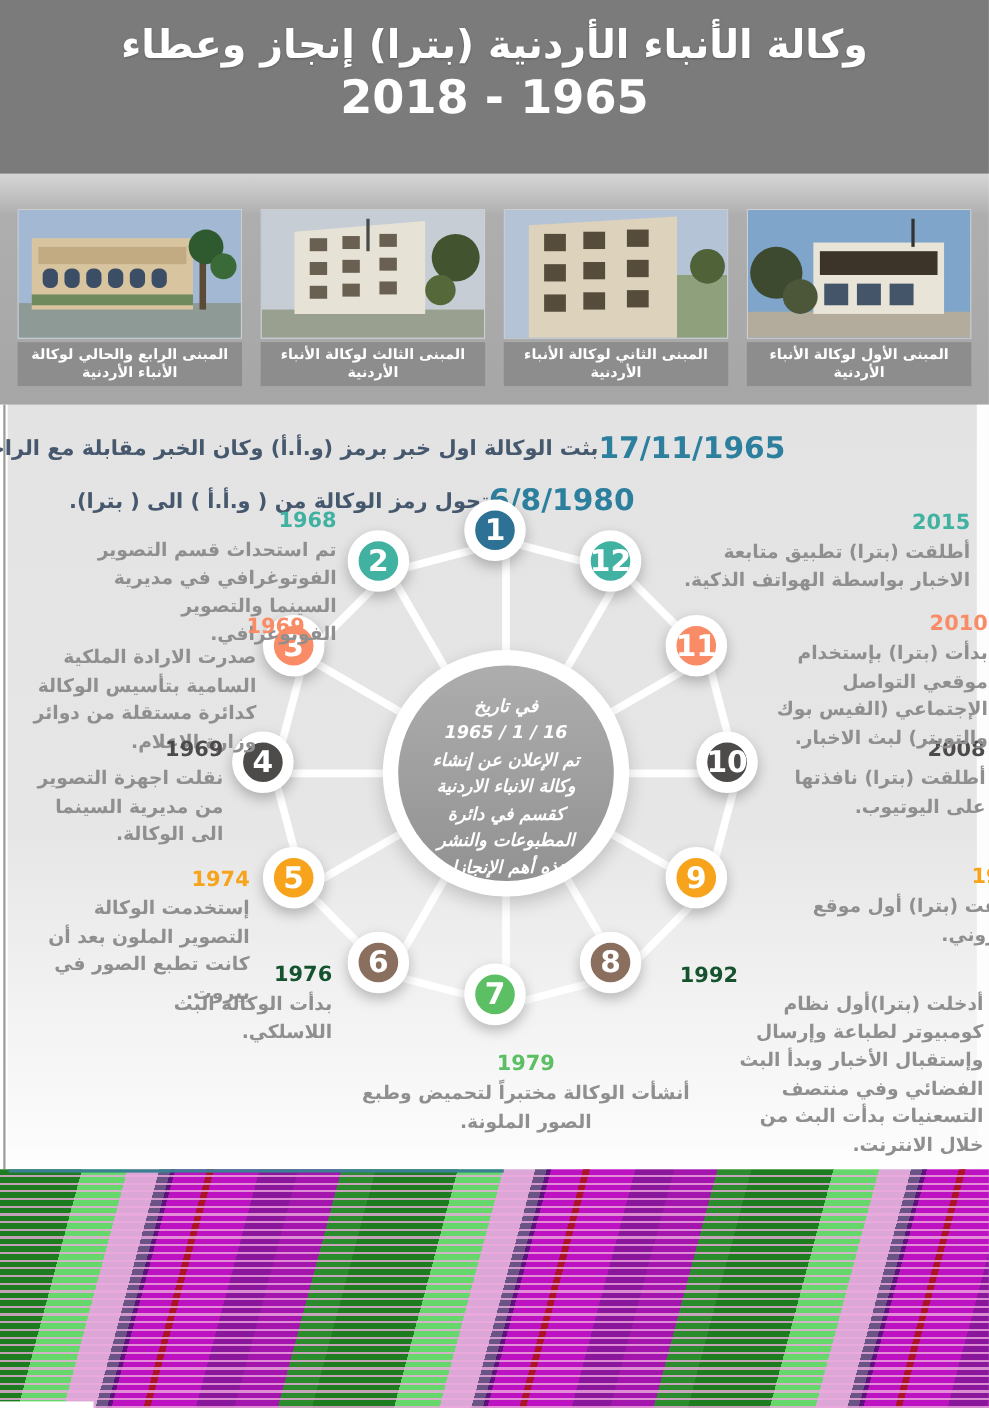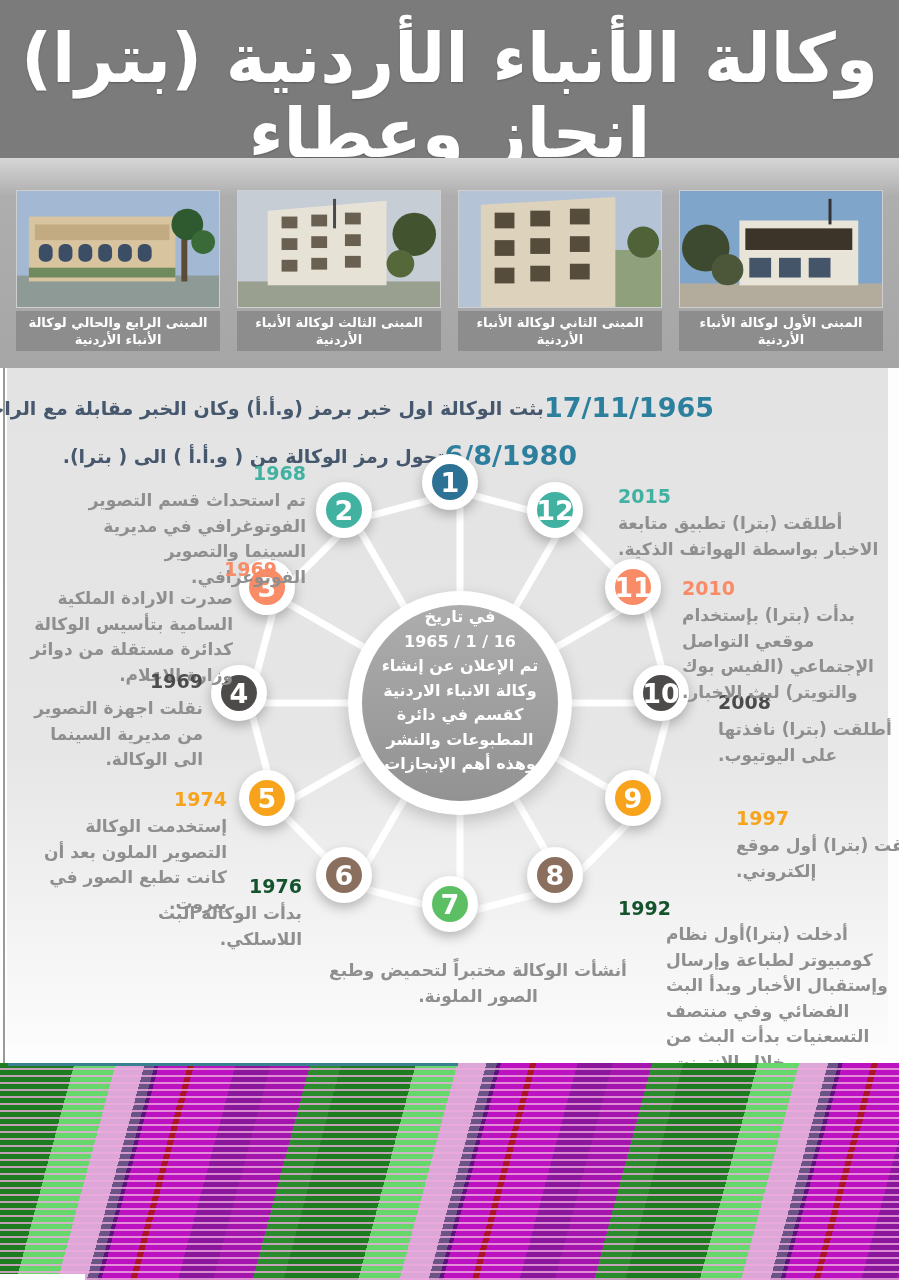--- a/index.html
+++ b/index.html
@@ -3,21 +3,21 @@
 <meta charset="utf-8">
 <style>
   * { margin:0; padding:0; box-sizing:border-box; }
   html,body { width:899px; height:1280px; overflow:hidden; }
   body { font-family:"DejaVu Sans", sans-serif; background:#fff; }
   #page { position:relative; width:899px; height:1280px; background:#fff; }
 
   
   .header { position:absolute; left:0; top:0; width:899px; height:158px;
     background:#7b7b7b; text-align:center; color:#fff; }
-  .header-title { padding-top:22px; font-size:68px; font-weight:bold; line-height:1.1;
+  .header-title { padding-top:22px; font-size:36px; font-weight:bold; line-height:1.1;
     direction:rtl; letter-spacing:1px; text-shadow:0 1px 2px rgba(0,0,0,.25); }
   .header-years { font-size:42px; font-weight:bold; direction:rtl; margin-top:2px; }
 
   
   .photo-band { position:absolute; left:0; top:158px; width:899px; height:210px;
     background:linear-gradient(180deg,#d6d6d6 0,#aeaeae 38px,#a6a6a6 100%); }
   .photo-card { position:absolute; top:32px; width:204px; }
   .photo-img { width:204px; height:118px; display:block; border:1px solid #cfcfcf; background:#9db5cc; }
   .photo-caption { margin-top:3px; width:204px; min-height:40px; background:#8d8d8d;
     color:#fff; font-size:13px; font-weight:bold; line-height:17px; text-align:center;
@@ -36,21 +36,21 @@
   .intro-text { color:#46586d; font-size:19px; font-weight:bold; }
 
   
   .connector-svg { position:absolute; left:0; top:0; width:899px; height:1280px; pointer-events:none; }
 
   
   .hub-outer { position:absolute; left:348px; top:591px; width:224px; height:224px;
     border-radius:50%; background:#fff; box-shadow:0 6px 16px rgba(0,0,0,.18); }
   .hub-inner { position:absolute; left:14px; top:14px; width:196px; height:196px; border-radius:50%;
     background:linear-gradient(180deg,#adadad 0,#929292 100%);
-    display:flex; align-items:flex-start; justify-content:center; }
+    display:flex; align-items:flex-end; justify-content:center;font-style:italic; }
   .hub-text { color:#fff; font-size:16px; font-weight:bold; line-height:24.5px;
     text-align:center; direction:rtl; white-space:pre-line; }
 
   
   .node { position:absolute; width:56px; height:56px; border:10px solid #fff; border-radius:50%;
     display:flex; align-items:center; justify-content:center;
     box-shadow:0 5px 12px rgba(0,0,0,.25); }
   .node span { color:#fff; font-size:27px; font-weight:bold; }
   .n1{left:422px; top:454px;}   .n2{left:316px; top:482px;}
   .n3{left:239px; top:559px;}   .n4{left:211px; top:665px;}
@@ -59,21 +59,21 @@
   .n9{left:605px; top:770px;}   .n10{left:633px; top:665px;}
   .n11{left:605px; top:559px;}  .n12{left:527px; top:482px;}
 
   .c-blue{background:#2d7295;} .c-teal{background:#41b2a2;} .c-salmon{background:#f98b66;}
   .c-dark{background:#4d4a4a;} .c-amber{background:#f7a41c;} .c-brown{background:#8a6f5e;}
   .c-green{background:#5cbf63;}
 
   
   .tblock { position:absolute; direction:rtl; }
   .tblock.align-r { text-align:right; }
-  .tblock.align-l { text-align:left;margin-top:21px; }
+  .tblock.align-l { text-align:right; }
   .tblock.align-c { text-align:center; }
   .tyear { font-size:19px; font-weight:bold; line-height:1; margin-bottom:5px; display:block; }
   .ttext { font-size:17px; font-weight:bold; color:#8f8f8f; line-height:25.5px; }
   .y-teal{color:#41b2a2;} .y-salmon{color:#f98b66;} .y-dark{color:#4d4a4a;}
   .y-amber{color:#f7a41c;} .y-brown{color:#14532d;} .y-green{color:#5cbf63;}
 
   .b2 { right:593px; top:464px; width:252px; }
   .b3-year { right:622px; top:560px; }
   .b3-text { right:666px; top:586px; width:208px; }
   .b4 { right:696px; top:672px; width:188px; }
@@ -298,20 +298,21 @@
   </div>
   <div class="tblock align-r b5">
     <span class="tyear y-amber">1974</span>
     <div class="ttext">إستخدمت الوكالة التصوير الملون بعد أن كانت تطبع الصور في بيروت.</div>
   </div>
   <div class="tblock align-r b6">
     <span class="tyear y-brown">1976</span>
     <div class="ttext">بدأت الوكالة البث اللاسلكي.</div>
   </div>
   <div class="tblock align-c b7">
+    <span class="tyear y-green">1979</span>
     <div class="ttext">أنشأت الوكالة مختبراً لتحميض وطبع الصور الملونة.</div>
   </div>
 
   <div class="tblock align-l b8-year">
     <span class="tyear y-brown">1992</span>
   </div>
   <div class="tblock align-l b8-text">
     <div class="ttext">أدخلت (بترا)أول نظام كومبيوتر لطباعة وإرسال وإستقبال الأخبار وبدأ البث الفضائي وفي منتصف التسعنيات بدأت البث من خلال الانترنت.</div>
   </div>
   <div class="tblock align-l b9">

